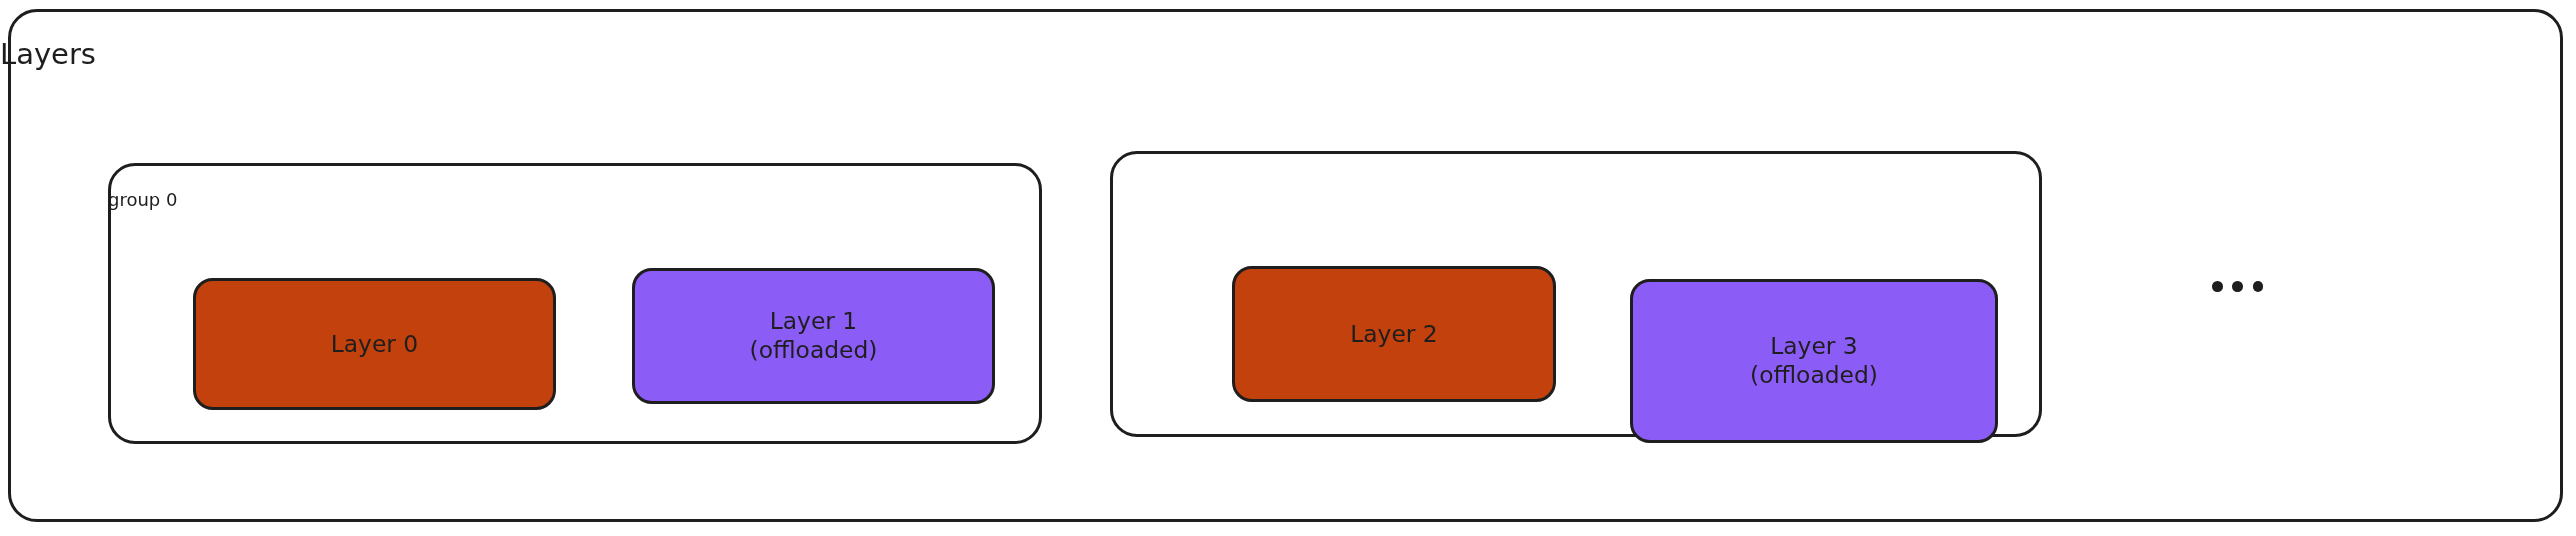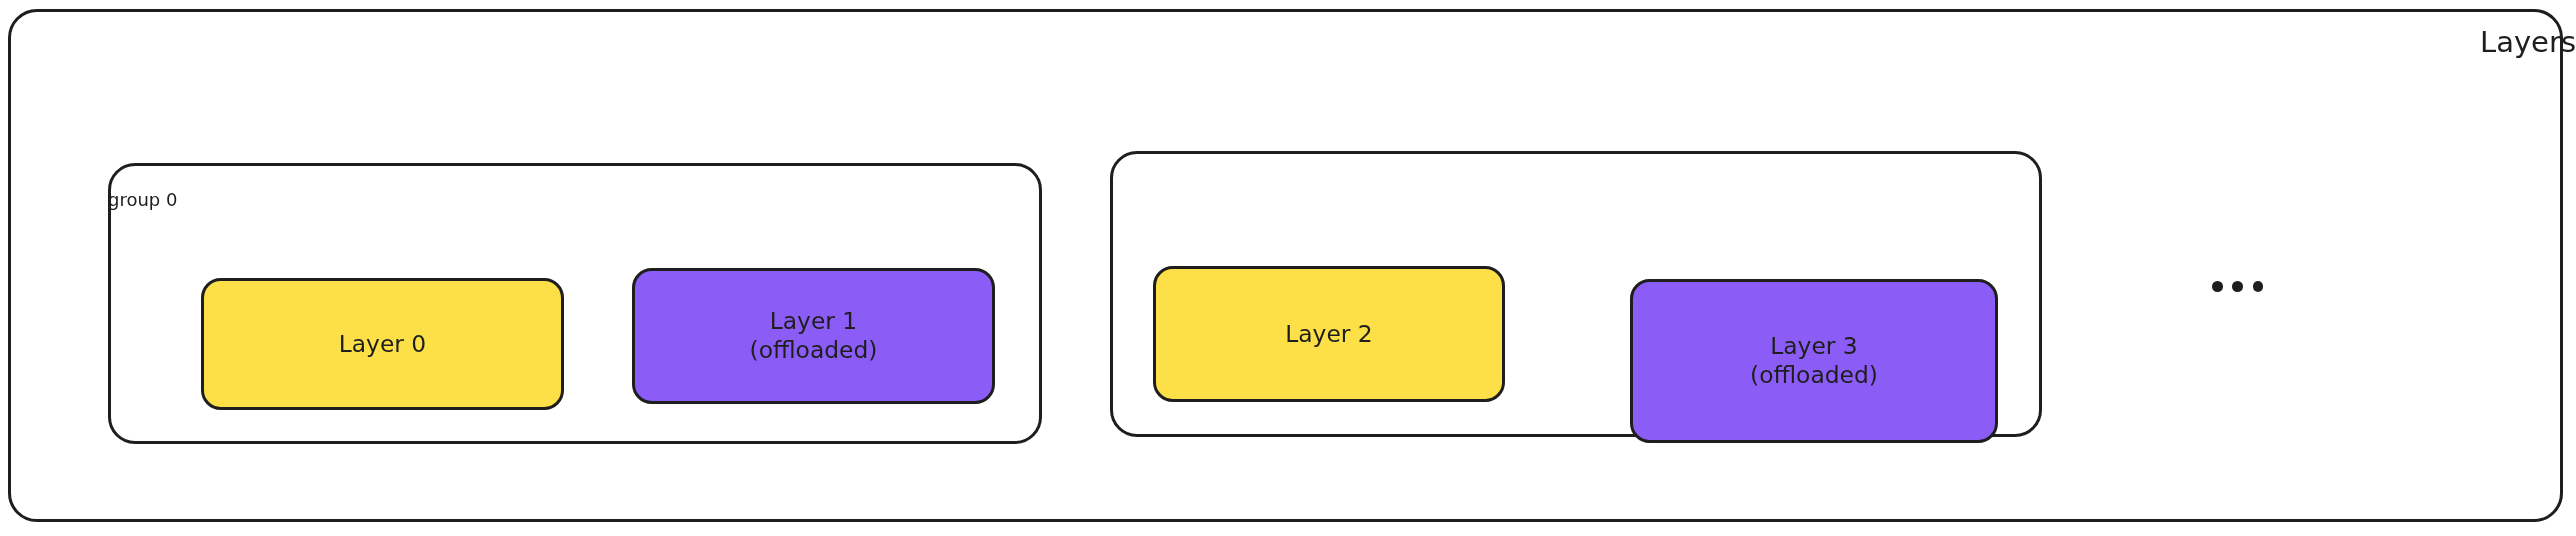--- a/index.html
+++ b/index.html
@@ -63,23 +63,23 @@
     position: absolute;
     color: #1e1e1e;
     font-family: "DejaVu Sans", sans-serif;
     white-space: nowrap;
     line-height: 1.18;
     -webkit-font-smoothing: antialiased;
   }
 
   #diagram-title {
     left: 0;
-    top: 25px;
+    top: 37px;
     width: 2576px;
-    text-align: right;
+    text-align: left;
     font-size: 29px;
   }
 
   .group-title {
     position: absolute;
     text-align: left;
     font-size: 18px;
     top: 0;
   }
   #group-0-title {
@@ -106,26 +106,26 @@
   }
   .layer-box .layer-text {
     font-family: "DejaVu Sans", sans-serif;
     font-size: 23.4px;
     color: #1e1e1e;
     line-height: 1.22;
     white-space: pre-line;
     padding: 0 6px;
   }
 
-  .fill-green { background: #fde047; margin-left: 8px; }
+  .fill-green { background: #c2410c; }
   .fill-pink  { background: #8b5cf6; }
 
   #layer-0-box { left: 193px; top: 278px; width: 363px; height: 132px; }
   #layer-1-box { left: 632px; top: 268px; width: 363px; height: 136px; }
-  #layer-2-box { left: 1145px; top: 266px; width: 352px; height: 136px; }
+  #layer-2-box { left: 1232px; top: 266px; width: 324px; height: 136px; }
   #layer-3-box { left: 1630px; top: 263px; width: 368px; height: 164px; margin-top: 16px; }
 
   
   #ellipsis {
     position: absolute;
     left: 2212px;
     top: 281px;
     width: 83px;
     display: flex;
     gap: 9.8px;

